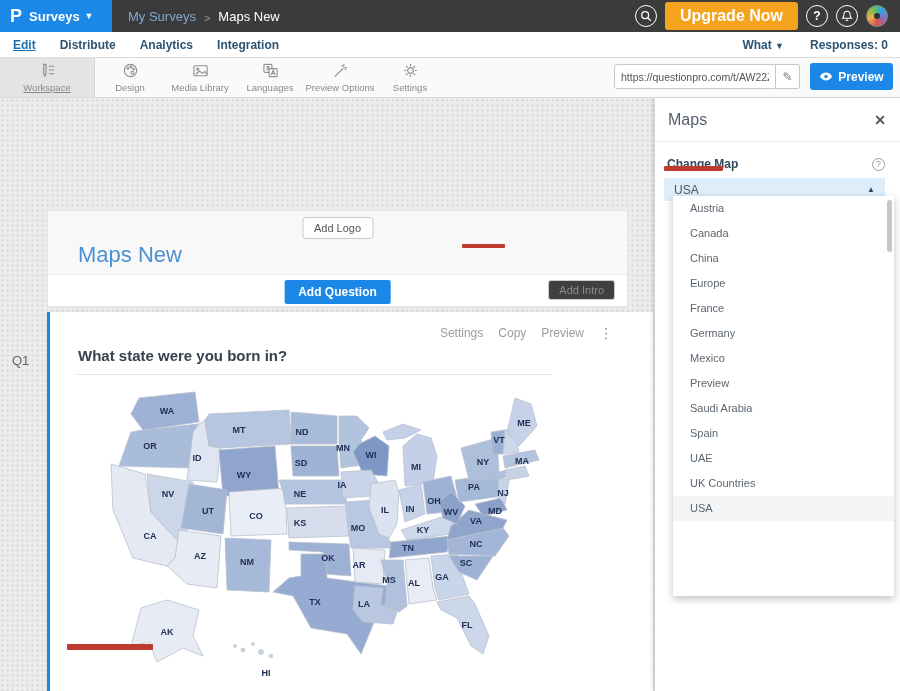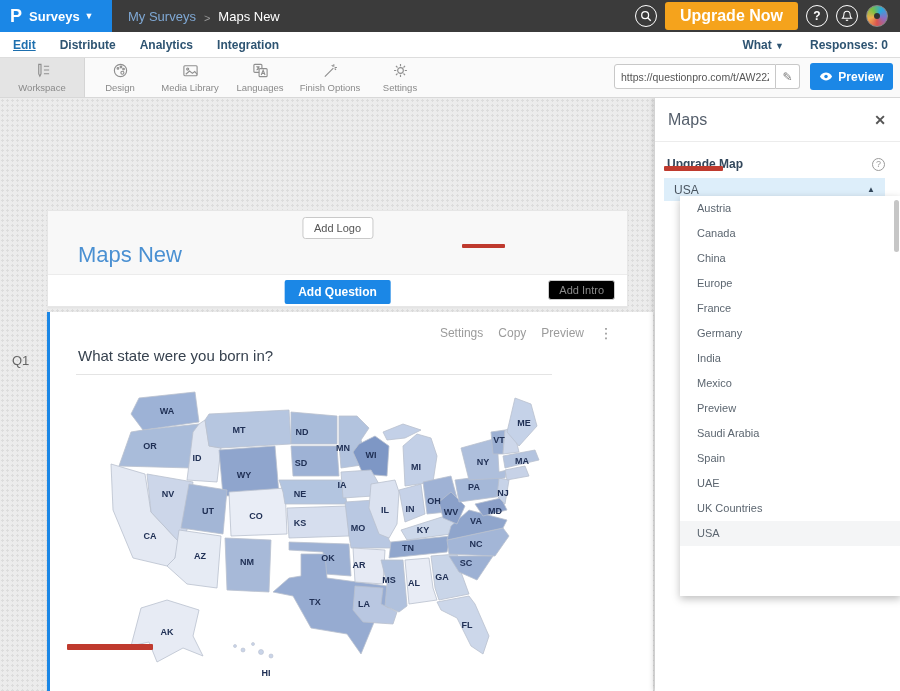--- a/index.html
+++ b/index.html
@@ -23,59 +23,59 @@
   
   .subnav{position:absolute;top:32px;left:0;width:900px;height:26px;background:#fff;border-bottom:1px solid #ddd;display:flex;align-items:center;font-size:12px;font-weight:bold;z-index:19;}
   .subnav-left{display:flex;gap:24px;padding-left:13px;}
   .nav-item{color:#2e5472;cursor:pointer;}
   .nav-item.active{color:#1d6fae;text-decoration:underline;}
   .subnav-right{margin-left:auto;display:flex;gap:26px;padding-right:12px;color:#2e5472;}
   .tools-caret{font-size:9px;}
   
   .toolbar{position:absolute;top:58px;left:0;width:900px;height:40px;background:#fafafa;border-bottom:1px solid #d8d8d8;display:flex;z-index:18;}
   .tool{width:70px;display:flex;flex-direction:column;align-items:center;justify-content:center;gap:3px;font-size:9.5px;color:#8a8a8a;cursor:pointer;}
-  .tool.active{width:85px;background:#e4e4e4;border-right:1px solid #d5d5d5;}
+  .tool.active{width:95px;background:#e4e4e4;border-right:1px solid #d5d5d5;text-decoration:underline;}
   .tool svg{width:17px;height:17px;stroke:#8f8f8f;fill:none;stroke-width:1.2;}
   .url-group{position:absolute;left:614px;top:64px;height:25px;display:flex;z-index:21;}
   .url-input{width:162px;height:25px;border:1px solid #c8c8c8;border-radius:3px 0 0 3px;font-size:10.5px;color:#555;padding:0 6px;font-family:inherit;background:#fff;}
   .url-pencil{width:24px;height:25px;border:1px solid #c8c8c8;border-left:none;border-radius:0 3px 3px 0;background:#fff;color:#777;font-size:12px;display:flex;align-items:center;justify-content:center;cursor:pointer;}
   .preview-btn{position:absolute;left:810px;top:63px;width:83px;height:27px;background:#1b87e6;border:none;border-radius:3px;color:#fff;font-size:12px;font-weight:bold;display:flex;align-items:center;justify-content:center;gap:5px;font-family:inherit;z-index:21;}
   
   .content{position:absolute;top:98px;left:0;width:900px;bottom:0;background-color:#ececec;
     background-image:radial-gradient(#dcdcdc 1px,rgba(0,0,0,0) 1.1px);background-size:5px 5px;}
   .q-label{position:absolute;left:12px;top:255px;font-size:13px;color:#666;z-index:2;}
   
   .header-card{position:absolute;left:47px;top:112px;width:581px;border:1px solid #e6e6e6;box-shadow:0 1px 2px rgba(0,0,0,.05);z-index:2;}
   .hc-top{height:64px;background:#f8f8f8;position:relative;border-bottom:1px solid #ececec;}
   .add-logo{position:absolute;left:50%;transform:translateX(-50%);top:6px;background:#fff;border:1px solid #c9c9c9;border-radius:3px;font-size:11px;color:#555;padding:4px 11px;font-family:inherit;}
   .survey-title{position:absolute;left:30px;top:31px;font-size:22px;color:#4a90d2;}
   .hc-bottom{height:31px;background:#fff;position:relative;}
   .btn-primary{background:#1b87e6;border:none;border-radius:2px;color:#fff;font-size:12px;font-weight:bold;padding:5px 14px;font-family:inherit;}
   .hc-addq{position:absolute;left:50%;transform:translateX(-50%);top:5px;}
-  .add-intro{position:absolute;right:12px;top:5px;background:#000000;border:1px solid #ccc;border-radius:3px;font-size:11px;color:#8a8a8a;padding:3px 10px;font-family:inherit;}
+  .add-intro{position:absolute;right:12px;top:5px;background:#404040;border:1px solid #ccc;border-radius:3px;font-size:11px;color:#8a8a8a;padding:3px 10px;font-family:inherit;}
   
   .q-card{position:absolute;left:47px;top:214px;width:606px;height:433px;background:#fff;border-left:3px solid #1b87e6;box-shadow:0 1px 3px rgba(0,0,0,.1);z-index:2;}
   .q-actions{position:absolute;top:14px;right:40px;display:flex;gap:15px;align-items:center;font-size:12px;color:#9b9b9b;}
   .q-action{cursor:pointer;}
   .q-dots{font-size:14px;color:#8a8a8a;cursor:pointer;line-height:1;}
-  .q-title{position:absolute;left:28px;top:35px;font-size:15px;font-weight:400;color:#37424f;}
+  .q-title{position:absolute;left:28px;top:35px;font-size:15px;font-weight:700;color:#37424f;}
   .q-underline{position:absolute;left:26px;top:62px;width:476px;height:1px;background:#e4e4e4;}
   .map-wrap{position:absolute;left:53px;top:76px;width:450px;height:300px;text-align:center;}
   
   .panel{position:absolute;right:0;top:97px;width:245px;bottom:0;background:#fff;box-shadow:-2px 0 5px rgba(0,0,0,.15);z-index:10;}
   .panel-header{display:flex;justify-content:space-between;align-items:center;padding:14px 14px 0 13px;}
   .panel-title{font-size:16px;color:#545e6b;}
   .panel-close{font-size:14px;color:#555;font-weight:bold;cursor:pointer;}
   .panel-divider{margin-top:12px;height:1px;background:#ececec;}
   .changemap-row{display:flex;justify-content:space-between;align-items:center;margin:15px 15px 7px 12px;}
   .changemap-label{font-size:12px;font-weight:bold;color:#33475b;}
   .help-icon{width:13px;height:13px;border-radius:50%;border:1.2px solid #9a9a9a;color:#9a9a9a;font-size:9px;display:flex;align-items:center;justify-content:center;cursor:pointer;}
   .select-box{margin:0 15px 0 9px;height:23px;background:#ddeefa;display:flex;align-items:center;justify-content:space-between;padding:0 10px;font-size:12px;color:#4a5560;cursor:pointer;}
   .select-caret{font-size:8px;color:#33475b;}
-  .dropdown{position:absolute;left:25px;width:221px;top:99px;height:400px;background:#fff;box-shadow:0 3px 8px rgba(0,0,0,.25);z-index:11;overflow:hidden;}
+  .dropdown{position:absolute;left:18px;width:221px;top:99px;height:400px;background:#fff;box-shadow:0 3px 8px rgba(0,0,0,.25);z-index:11;overflow:hidden;}
   .dd-option{height:25px;line-height:25px;padding-left:17px;font-size:11px;color:#5c6670;cursor:pointer;}
   .dd-option.selected{background:#f4f5f6;}
   .dd-scrollbar{position:absolute;right:2px;top:4px;width:5px;height:52px;border-radius:3px;background:#c6c6c6;}
   
   .annot{position:absolute;background:#bf3a2e;border-radius:1px;z-index:60;}
   #annot-settings{left:462px;top:244px;width:43px;height:4px;}
   #annot-changemap{left:664px;top:166px;width:59px;height:5px;}
   #annot-validation{left:67px;top:644px;width:86px;height:6px;}
   .state-label{font-size:9px;font-weight:bold;fill:#203055;text-anchor:middle;font-family:"Liberation Sans",sans-serif;}
 </style>
@@ -160,21 +160,21 @@
         <rect x="7.5" y="7" width="8.5" height="8.5" rx="1" fill="#fafafa"></rect>
         <path d="M9.8 13.8l2-5 2 5M10.6 12.2h2.4"></path>
       </svg>
     <span>Languages</span>
   </div>
   <div class="tool">
     <svg viewBox="0 0 18 18">
         <path d="M3 15.5L12 6.5"></path>
         <path d="M12.5 2.5v2.4M15.8 5.8h-2.4M14.8 8.3l-1.4-1.4M10.3 3.3l1.4 1.4"></path>
       </svg>
-    <span>Finish Options</span>
+    <span>Preview Options</span>
   </div>
   <div class="tool">
     <svg viewBox="0 0 18 18">
         <circle cx="9" cy="9" r="3"></circle>
         <path d="M9 2.2v2.3M9 13.5v2.3M2.2 9h2.3M13.5 9h2.3M4.2 4.2l1.6 1.6M12.2 12.2l1.6 1.6M13.8 4.2l-1.6 1.6M5.8 12.2l-1.6 1.6"></path>
       </svg>
     <span>Settings</span>
   </div>
 </div>
 
@@ -324,36 +324,35 @@
 
 </div>
 
 <div class="panel">
   <div class="panel-header">
     <span class="panel-title">Maps</span>
     <span class="panel-close">✕</span>
   </div>
   <div class="panel-divider"></div>
   <div class="changemap-row">
-    <span class="changemap-label">Upgrade Map</span>
+    <span class="changemap-label">Change Map</span>
     <span class="help-icon">?</span>
   </div>
   <div class="select-box">
     <span>USA</span>
     <span class="select-caret">▲</span>
   </div>
   <div class="dropdown">
     <div>
         <div class="dd-option">Austria</div>
         <div class="dd-option">Canada</div>
         <div class="dd-option">China</div>
         <div class="dd-option">Europe</div>
         <div class="dd-option">France</div>
         <div class="dd-option">Germany</div>
-        <div class="dd-option">India</div>
         <div class="dd-option">Mexico</div>
         <div class="dd-option">Preview</div>
         <div class="dd-option">Saudi Arabia</div>
         <div class="dd-option">Spain</div>
         <div class="dd-option">UAE</div>
         <div class="dd-option">UK Countries</div>
         <div class="dd-option selected">USA</div>
       </div>
     <div class="dd-scrollbar"></div>
   </div>

